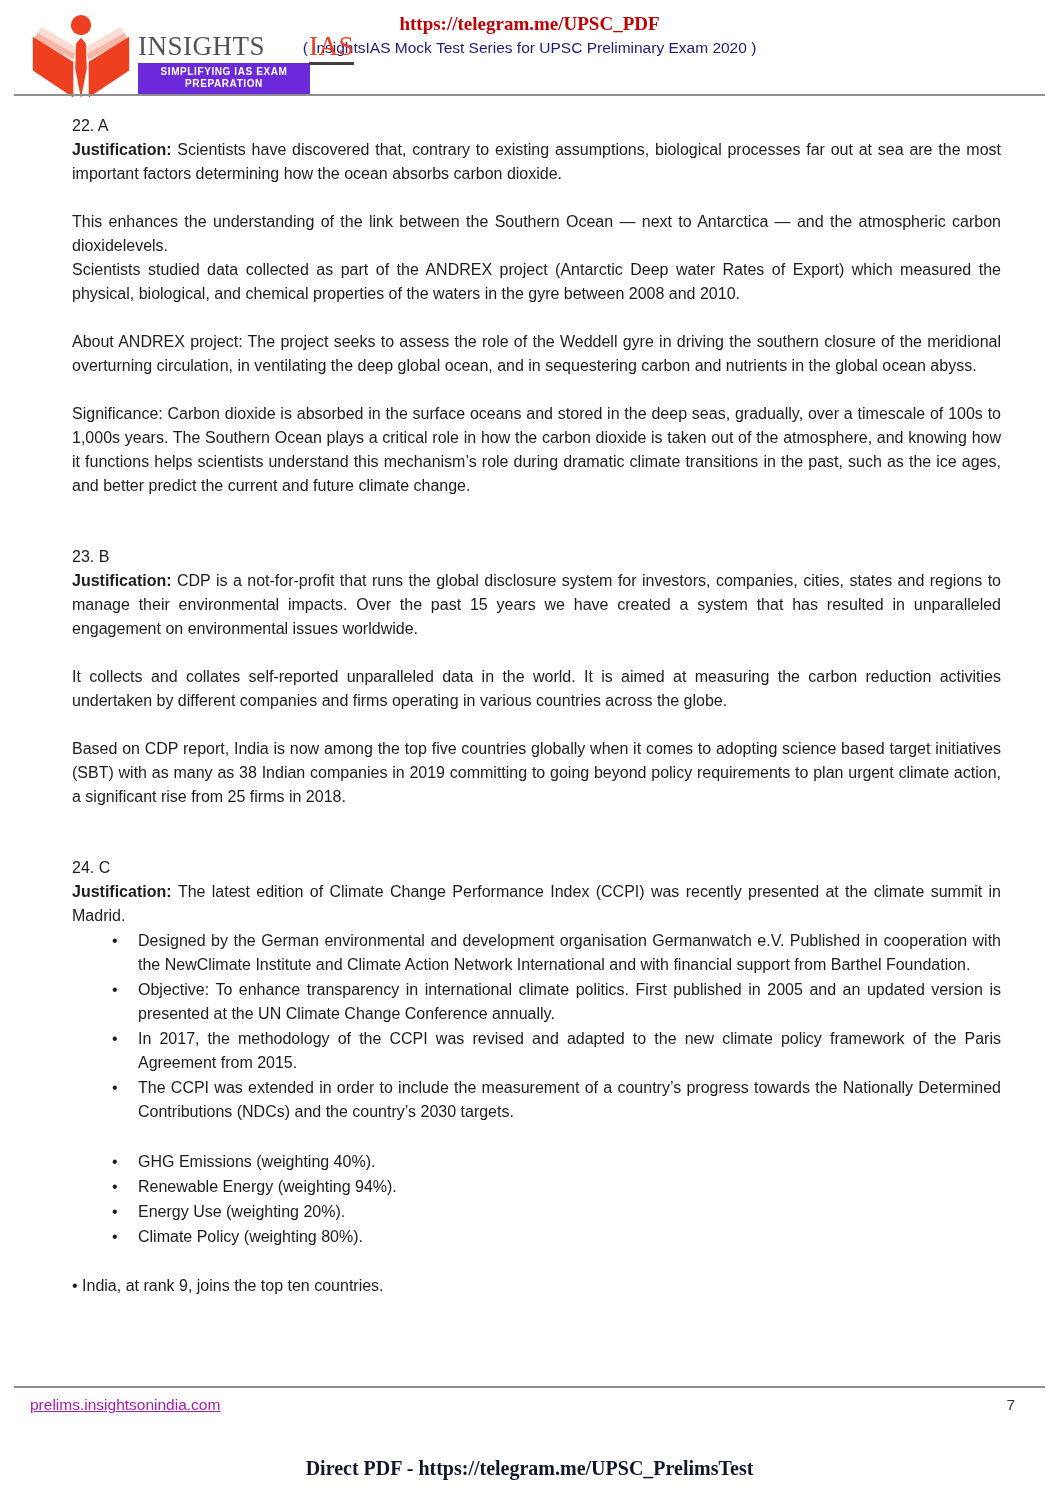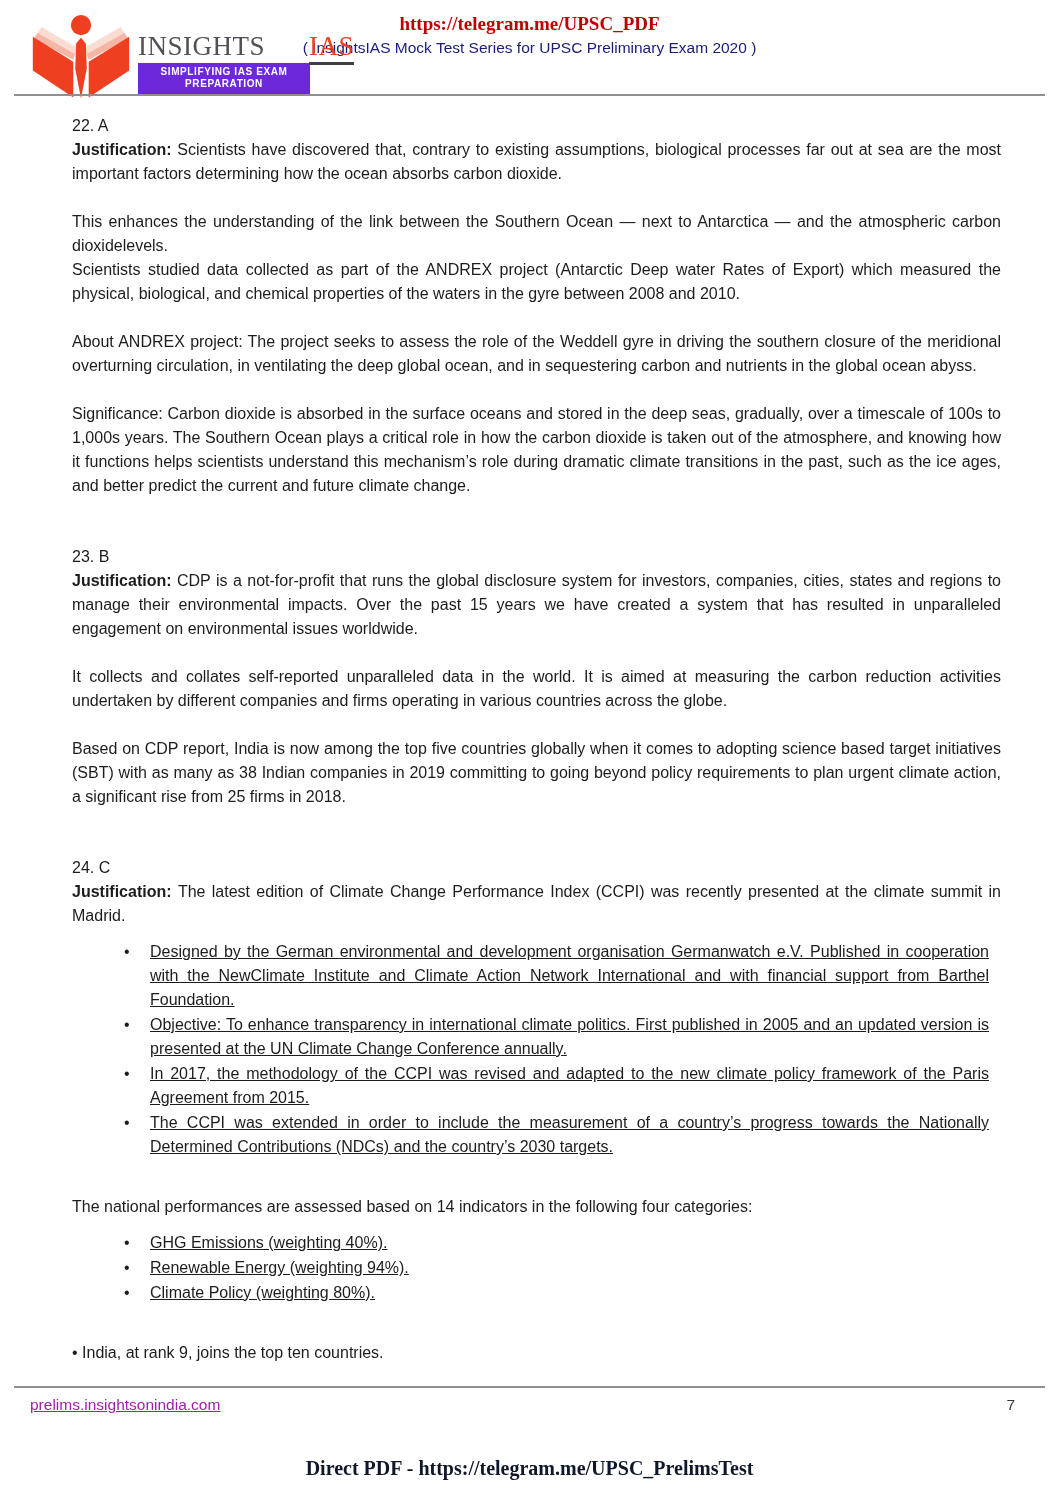--- a/index.html
+++ b/index.html
@@ -46,21 +46,21 @@
   .page-subtitle { font-size: 15.5px; line-height: 18px; color: #1b1b7a; margin-top: 2px; }
   .rule { border: none; border-top: 2px solid #8f8f8f; margin: 0 14px; }
   .top-rule { position: absolute; left: 0; right: 0; top: 94px; }
 
   
   .main { padding: 18px 58px 0 72px; height: 1272px; overflow: hidden; }
   .main p { margin: 0; text-align: justify; }
   .ans-num { text-align: left; }
   .gap { height: 24px; }
   .gap2 { height: 47px; }
-  .bullets { margin: 12px; padding: 0; list-style: none; text-decoration: underline; }
+  .bullets { margin: 0; padding: 0; list-style: none; }
   .bullets li { position: relative; padding-left: 66px; text-align: justify; margin: 1px 0; }
   .bullets li::before { content: "\2022"; position: absolute; left: 40px; top: 0; }
 
   
   .footer { position: absolute; left: 0; right: 0; top: 1386px; }
   .footer-row { display: flex; justify-content: space-between; padding: 5px 44px 0 30px; }
   .site-link { color: #a21caf; text-decoration: underline; font-size: 15.5px; }
   .page-number { color: #333333; font-size: 15.5px; }
   .bottom-link-wrap { position: absolute; left: 0; right: 0; top: 1456px; text-align: center; }
   .bottom-link {
@@ -125,24 +125,24 @@
 
     <p class="ans-num">24. C</p>
     <p><strong>Justification: </strong><span>The latest edition of Climate Change Performance Index (CCPI) was recently presented at the climate summit in Madrid.</span></p>
     <ul class="bullets">
       <li>Designed by the German environmental and development organisation Germanwatch e.V. Published in cooperation with the NewClimate Institute and Climate Action Network International and with financial support from Barthel Foundation.</li>
       <li>Objective: To enhance transparency in international climate politics. First published in 2005 and an updated version is presented at the UN Climate Change Conference annually.</li>
       <li>In 2017, the methodology of the CCPI was revised and adapted to the new climate policy framework of the Paris Agreement from 2015.</li>
       <li>The CCPI was extended in order to include the measurement of a country’s progress towards the Nationally Determined Contributions (NDCs) and the country’s 2030 targets.</li>
     </ul>
     <div class="gap"></div>
-    <p>The national performances are assessed based on 14 indicators in the following four categories:</p>
     <ul class="bullets">
       <li>GHG Emissions (weighting 40%).</li>
       <li>Renewable Energy (weighting 94%).</li>
+      <li>Energy Use (weighting 20%).</li>
       <li>Climate Policy (weighting 80%).</li>
     </ul>
     <div class="gap"></div>
     <p>• India, at rank 9, joins the top ten countries.</p>
   </div>
 
   <div class="footer">
     <hr class="rule">
     <div class="footer-row">
       <a class="site-link" href="#">prelims.insightsonindia.com</a>

